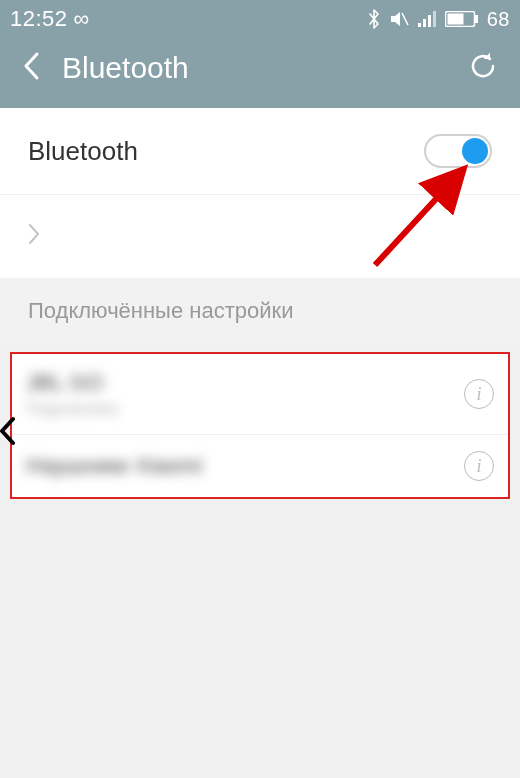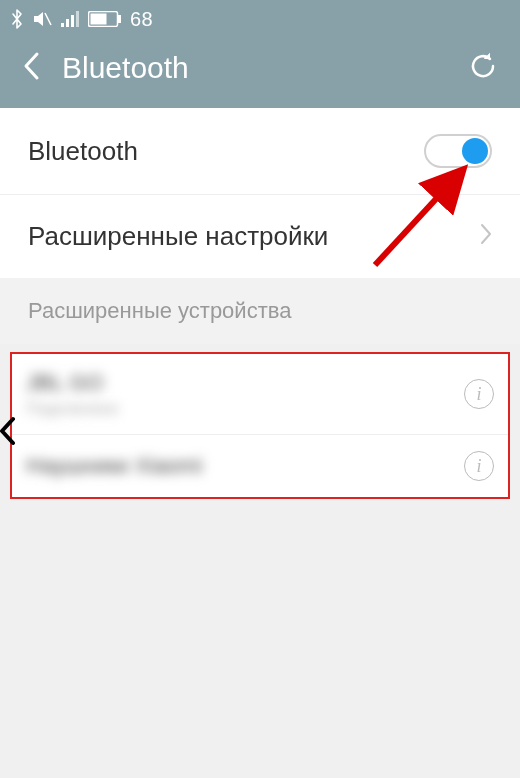--- a/index.html
+++ b/index.html
@@ -131,20 +131,24 @@
     left: -2px; top: 415px;
     color: #000;
     font-size: 34px;
     font-weight: bold;
   }
 </style>
 </head>
 <body>
 
 <div class="status-bar">
+  <div class="status-left">
+    <span>12:52</span>
+    <span>∞</span>
+  </div>
   <div class="status-right">
     <span>
       <svg width="14" height="20" viewBox="0 0 14 20" stroke="#fff" stroke-width="1.6" fill="none" stroke-linejoin="round" stroke-linecap="round">
         <path d="M3 5 L11 15 L7 19 L7 1 L11 5 L3 15"></path>
       </svg>
     </span>
     <span>
       <svg width="20" height="18" viewBox="0 0 20 18" fill="#fff">
         <path d="M2 6 L6 6 L11 2 L11 16 L6 12 L2 12 Z"></path>
         <line x1="13" y1="3" x2="19" y2="15" stroke="#fff" stroke-width="1.5"></line>
@@ -188,31 +192,30 @@
 <div class="content">
 
   <div class="row">
     <span>Bluetooth</span>
     <span class="toggle">
       <span class="knob"></span>
     </span>
   </div>
 
   <div class="row">
-    <span>Расширенные настройки</span>
     <span class="chevron">
       <svg width="12" height="22" viewBox="0 0 12 22" stroke="#c4c4c4" stroke-width="2" fill="none" stroke-linecap="round" stroke-linejoin="round">
         <polyline points="2,2 10,11 2,20"></polyline>
       </svg>
     </span>
   </div>
 
 </div>
 
-<div class="section-title">Расширенные устройства</div>
+<div class="section-title">Подключённые настройки</div>
 
 <div class="device-list">
 
   <div class="device-row">
     <div class="device-info">
       <div class="device-name">JBL GO</div>
       <div class="device-sub">Подключено</div>
     </div>
     <span class="info-icon">i</span>
   </div>

